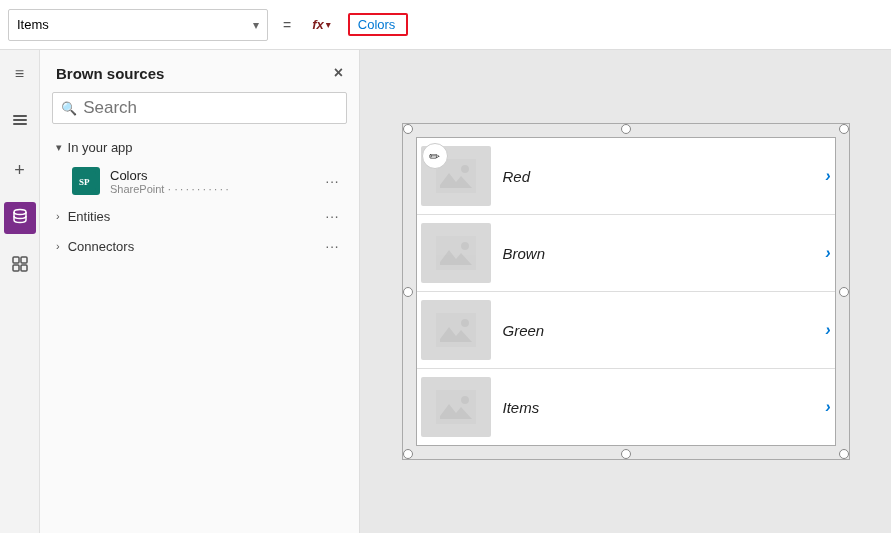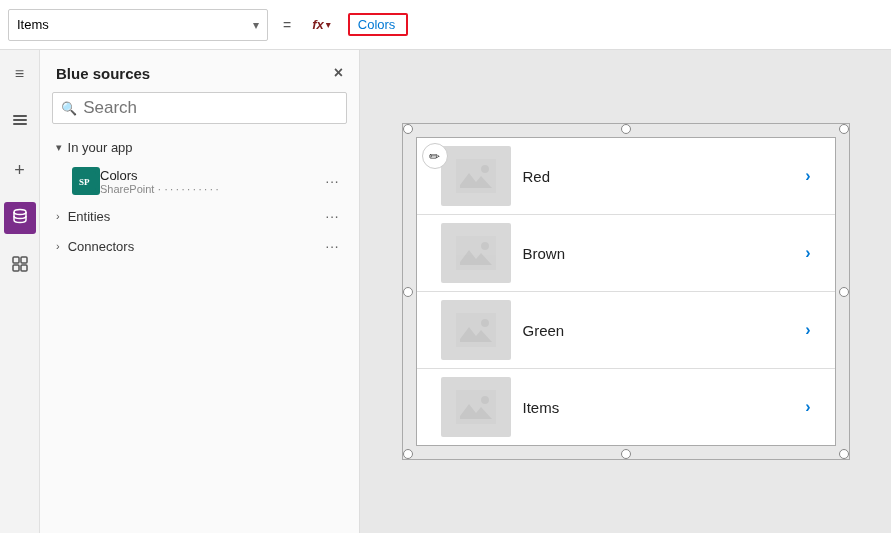--- a/index.html
+++ b/index.html
@@ -129,20 +129,21 @@
       gap: 6px;
       font-size: 13px;
       color: #333;
       cursor: pointer;
     }
 
     .datasource-item {
       display: flex;
       align-items: center;
       padding: 6px 16px 6px 32px;
+      gap: 10px;
       cursor: pointer;
     }
     .ds-icon {
       width: 28px;
       height: 28px;
       background: #0f7b6c;
       border-radius: 3px;
       display: flex;
       align-items: center;
       justify-content: center;
@@ -219,24 +220,25 @@
       cursor: pointer;
       z-index: 10;
       color: #333;
     }
 
     
     .gallery-row {
       display: flex;
       align-items: center;
       border-bottom: 1px solid #ddd;
-      padding: 8px 24px;
+      padding: 8px 4px;
       gap: 12px;
       background: #fff;
       cursor: pointer;
+      font-style: italic;
     }
     .gallery-row:last-child { border-bottom: none; }
 
     
     .img-placeholder {
       width: 70px;
       height: 60px;
       background: #d8d8d8;
       border-radius: 2px;
       display: flex;
@@ -311,21 +313,21 @@
           <rect x="10" y="2" width="6" height="6" rx="1" stroke="#555" stroke-width="1.5"></rect>
           <rect x="2" y="10" width="6" height="6" rx="1" stroke="#555" stroke-width="1.5"></rect>
           <rect x="10" y="10" width="6" height="6" rx="1" stroke="#555" stroke-width="1.5"></rect>
         </svg>
       </span>
     </div>
   </div>
 
   <div class="data-sources-panel">
     <div class="panel-header">
-      <span>Blue sources</span>
+      <span>Brown sources</span>
       <span class="close-btn">×</span>
     </div>
 
     <div class="search-box">
       <span class="search-icon-char">🔍</span>
       <input type="text" placeholder="Search" style="">
     </div>
 
     <div class="in-your-app-header">
       <span class="chevron">▾</span>

